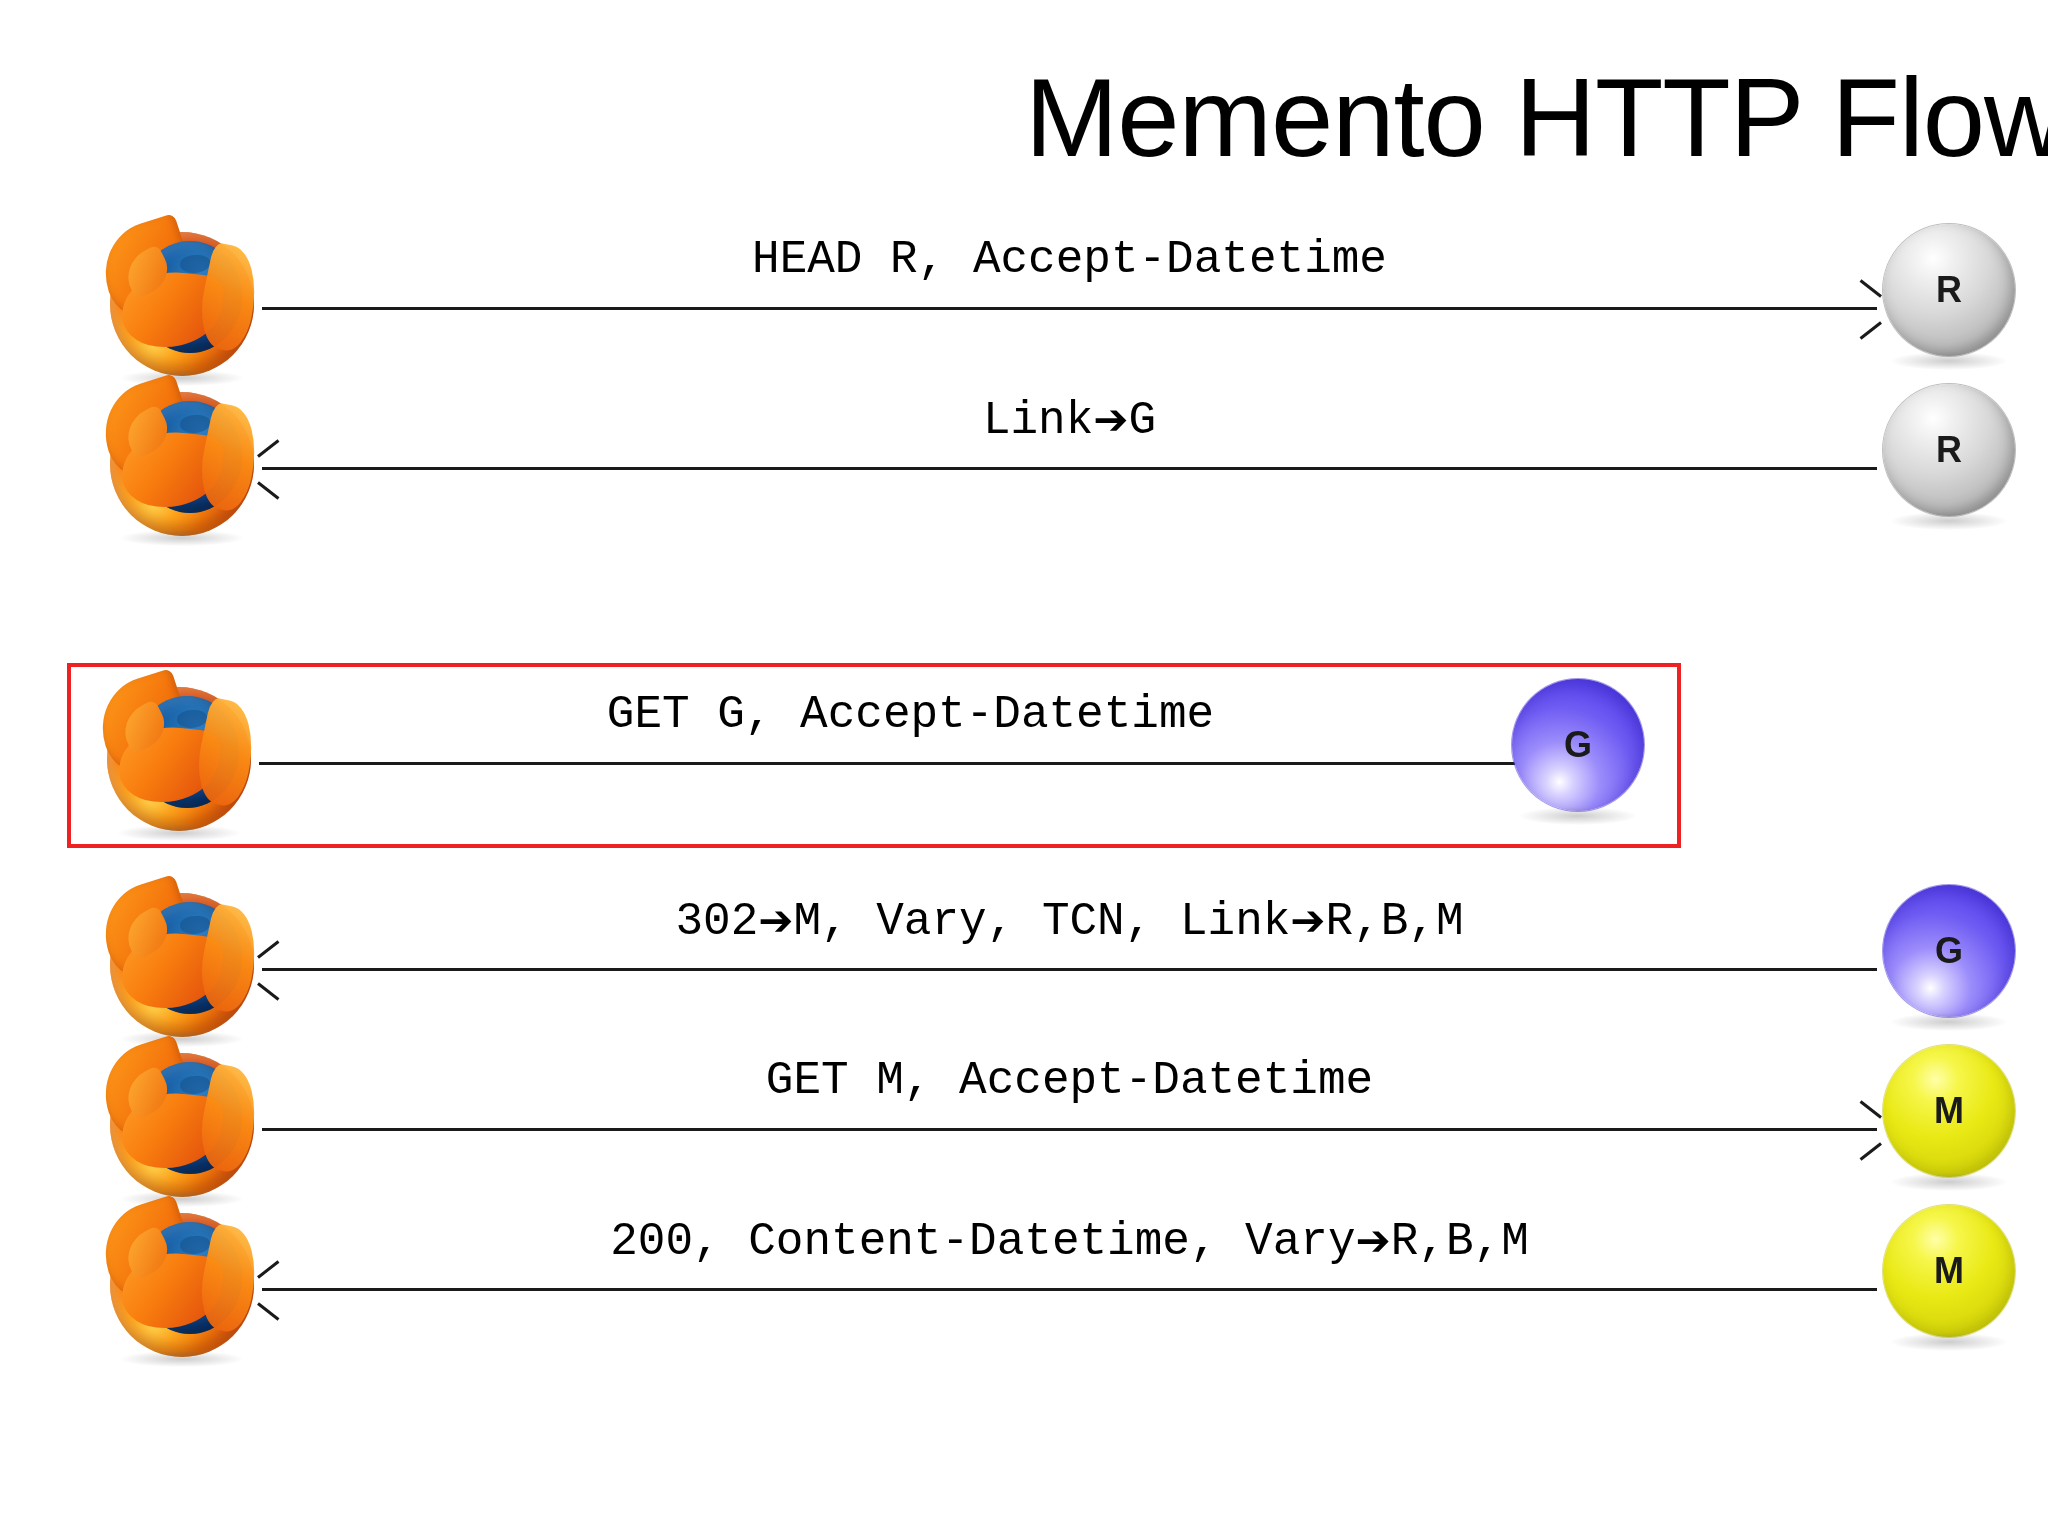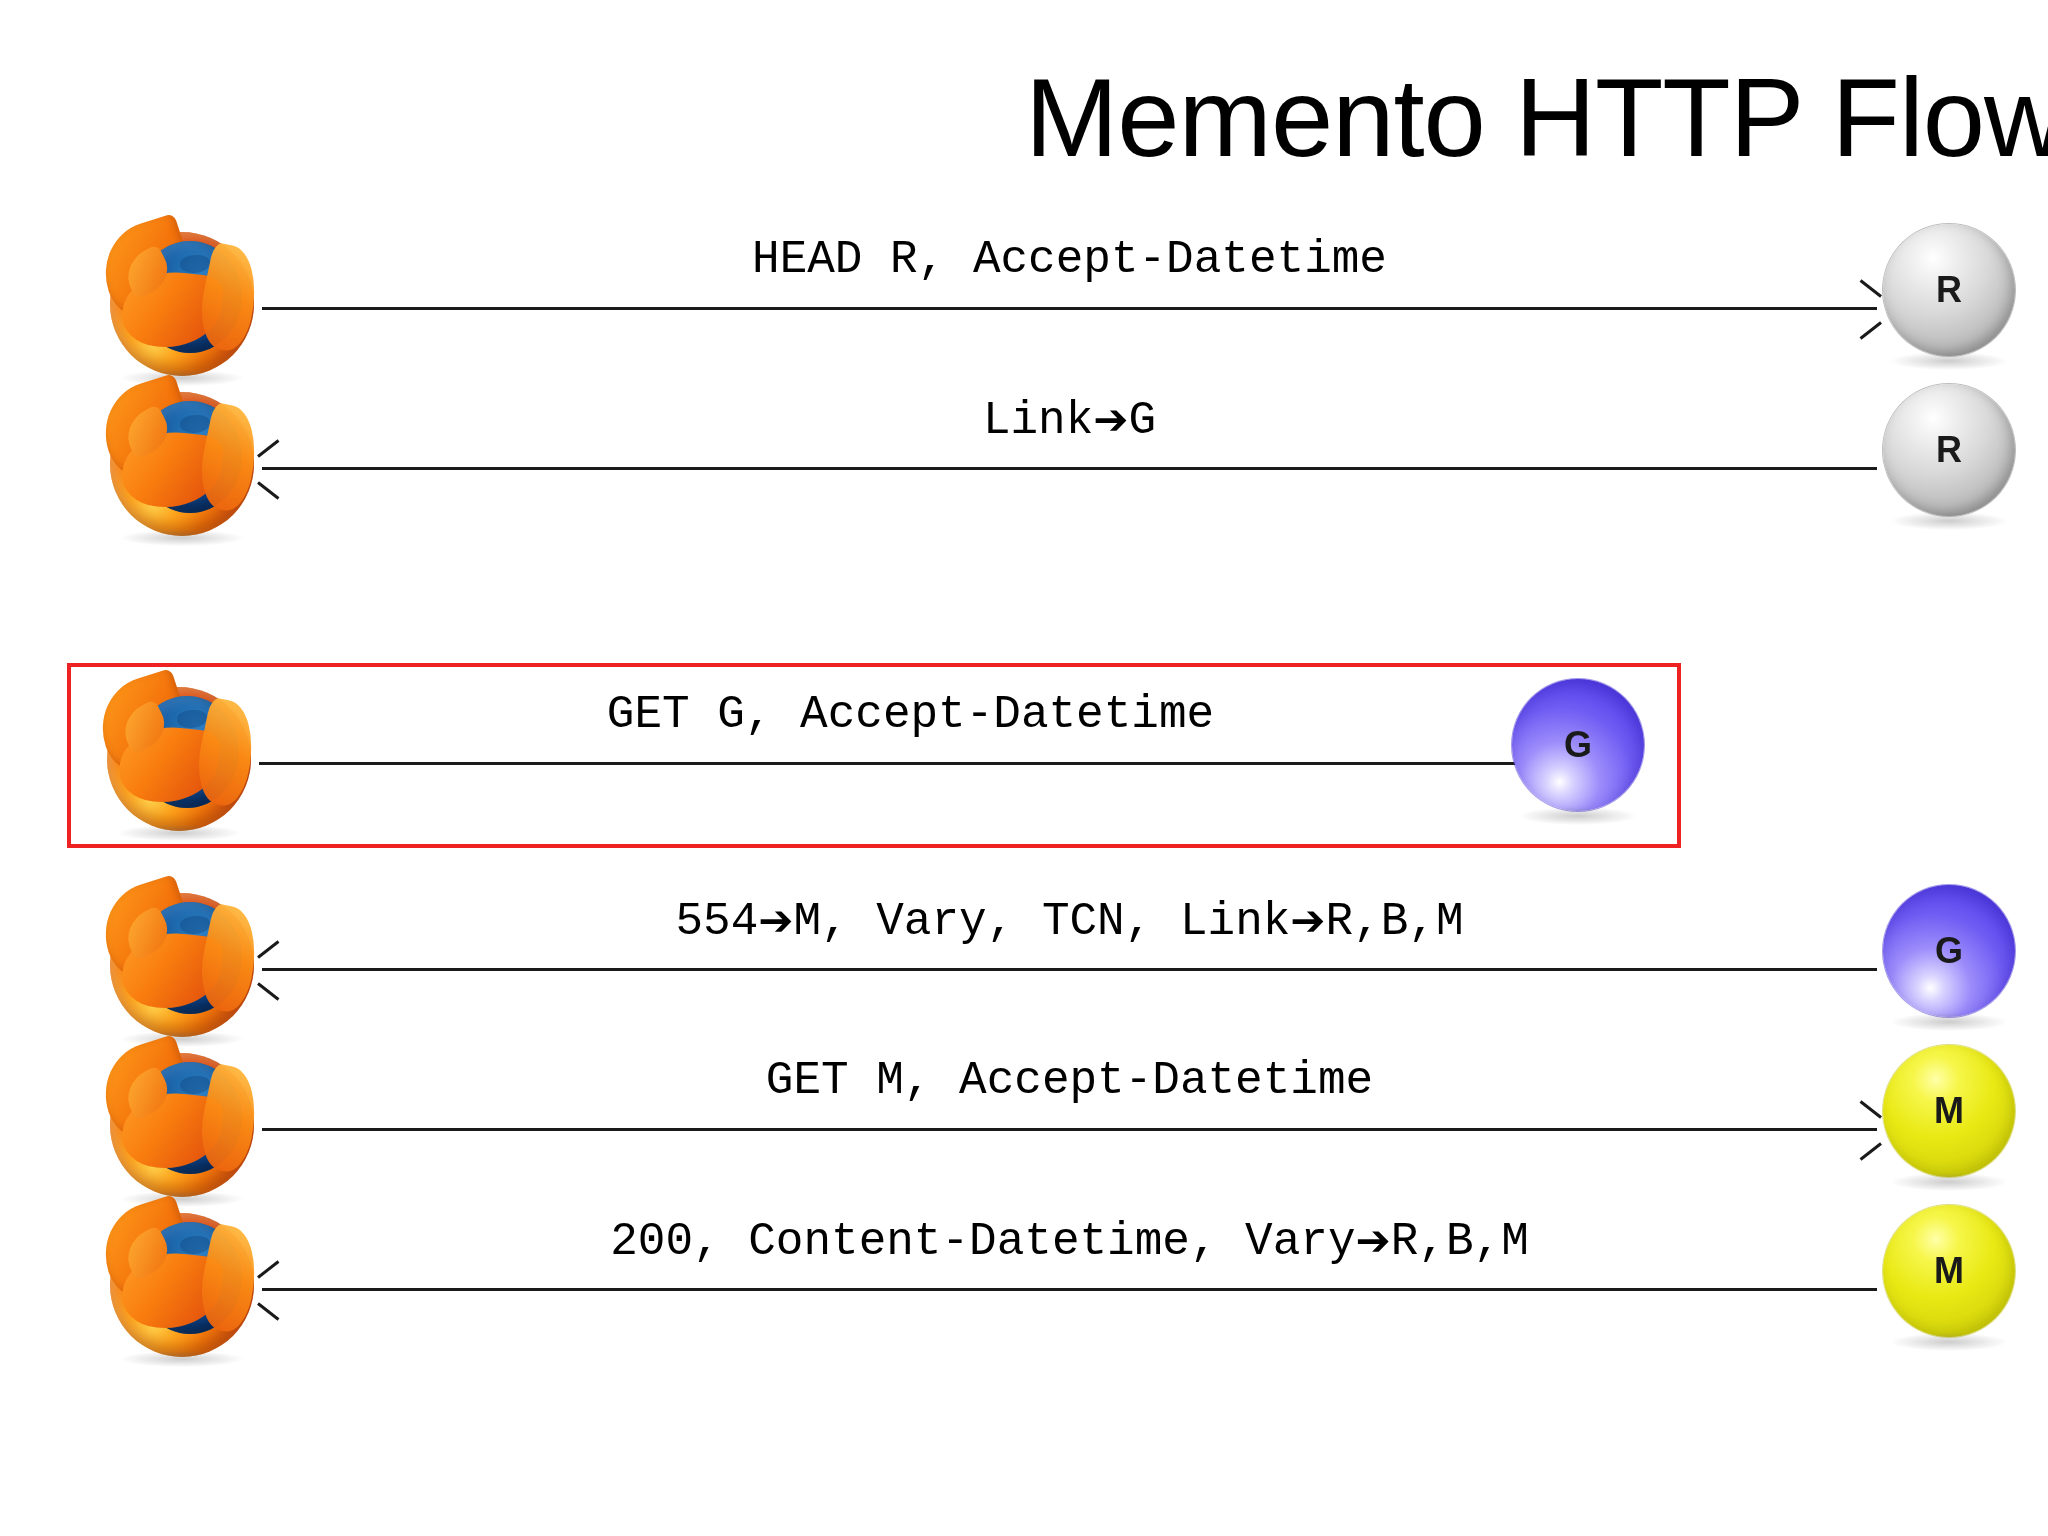--- a/index.html
+++ b/index.html
@@ -352,21 +352,21 @@
         <div class="ff-ring"></div>
         <div class="ff-tail"></div>
         <div class="ff-globe"></div>
         <div class="ff-fox"></div>
         <div class="ff-ear"></div>
         <div class="ff-flame"></div>
         <div class="ff-shadow"></div>
       </div>
     </div>
     <div class="arrow">
-      <div class="arrow-label"><span>554</span><span class="glyph-arrow">➔</span><span>M, Vary, TCN, Link</span><span class="glyph-arrow">➔</span><span>R,B,M</span></div>
+      <div class="arrow-label"><span>302</span><span class="glyph-arrow">➔</span><span>M, Vary, TCN, Link</span><span class="glyph-arrow">➔</span><span>R,B,M</span></div>
       <div class="arrow-line"></div>
       <div class="arrowhead left"></div>
     </div>
     <div class="node blue">
       <span class="node-label">G</span>
       <span class="node-shadow"></span>
     </div>
   </div>
 
   <div class="flow-row" style="top:1033px;">

